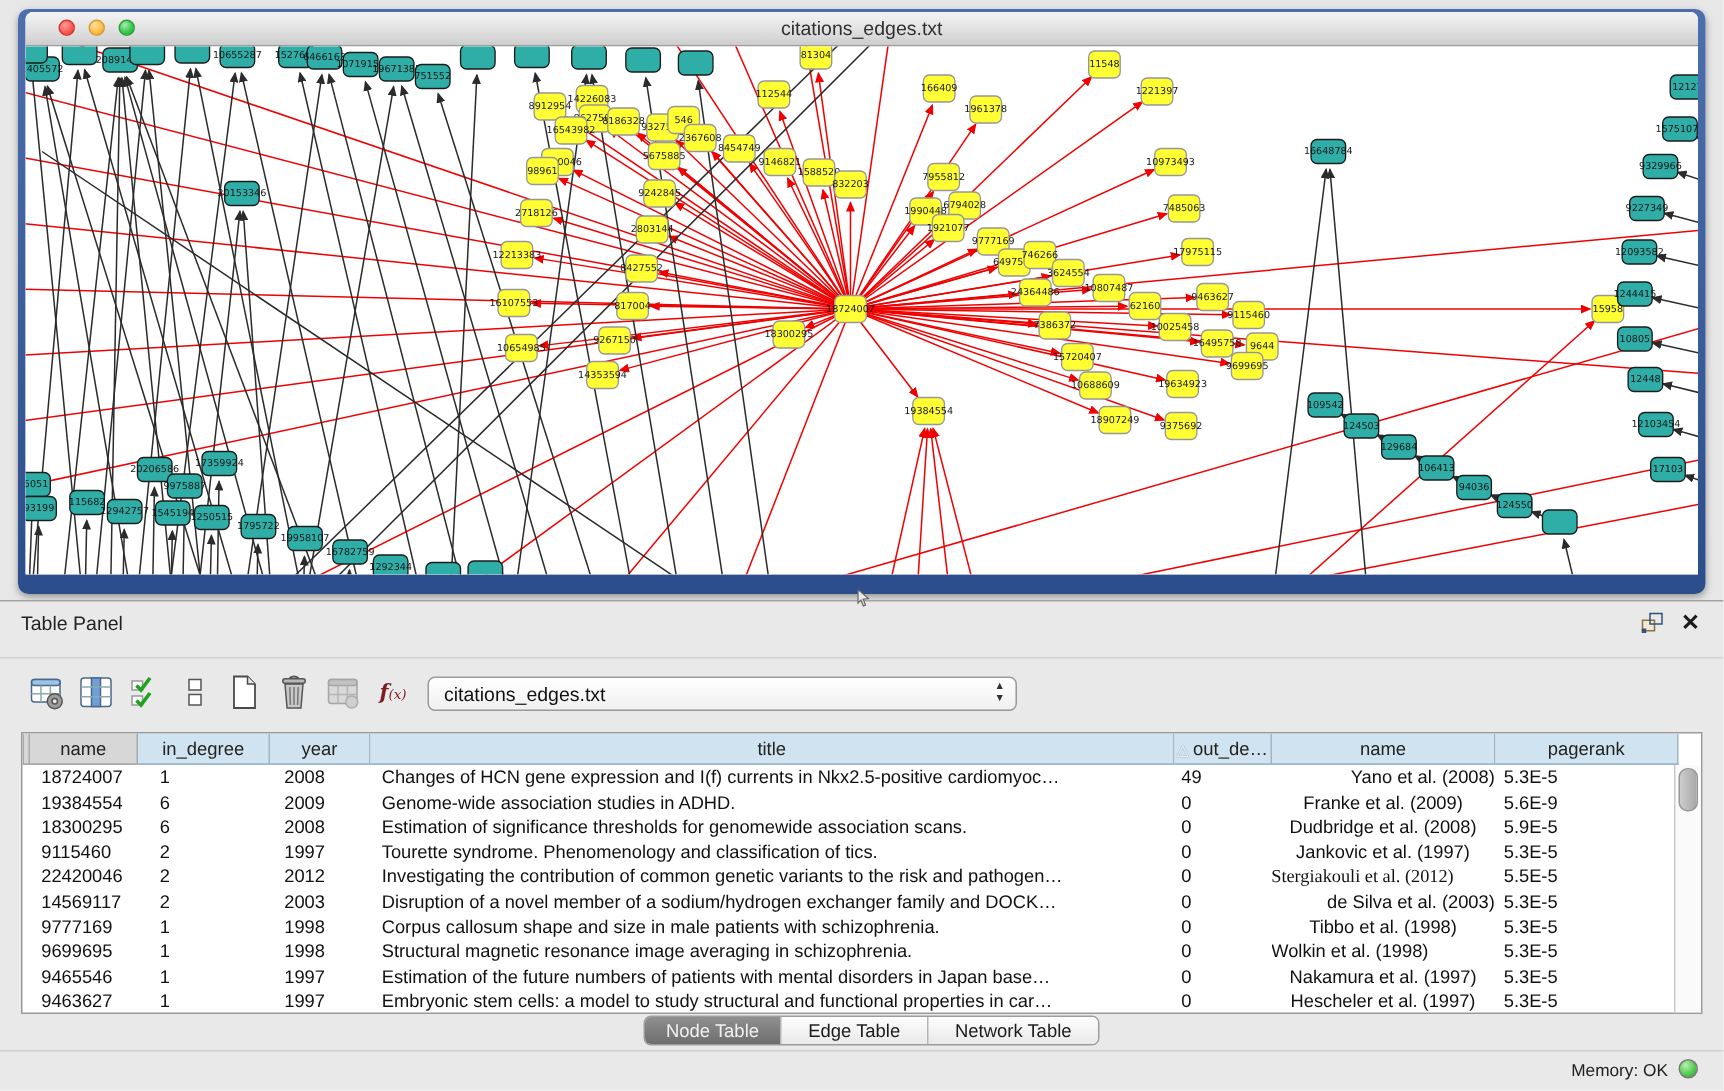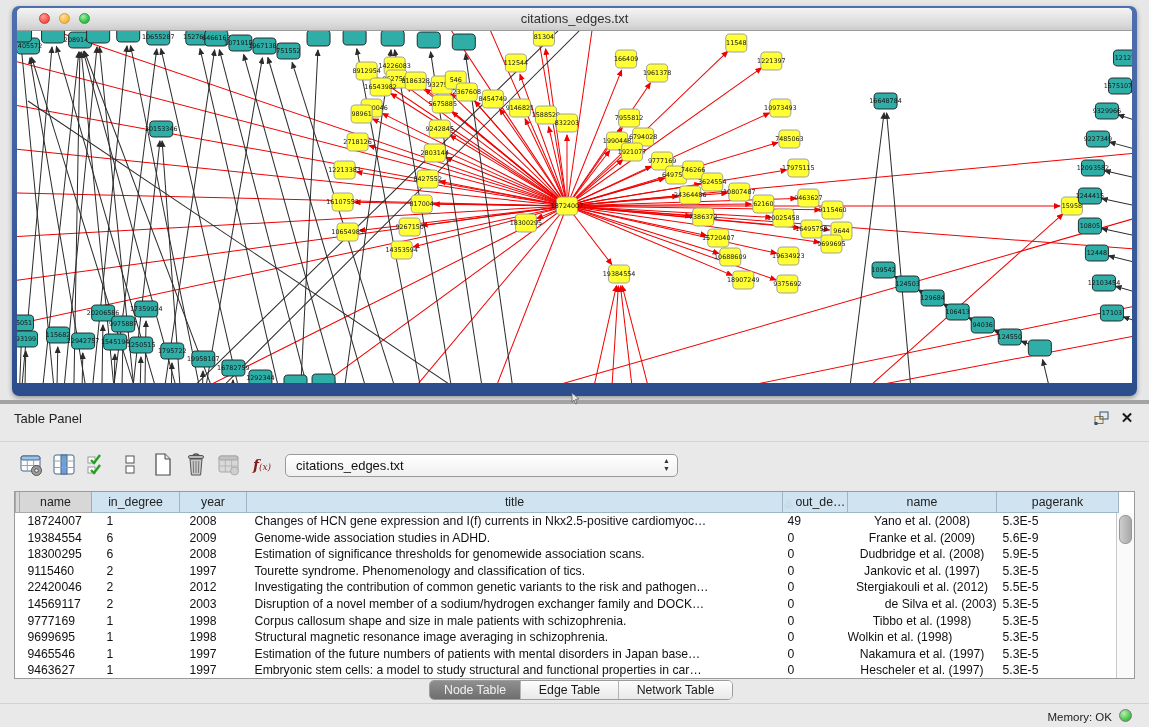--- a/index.html
+++ b/index.html
@@ -15,21 +15,21 @@
   .tl-min{left:42px;background:radial-gradient(circle at 35% 30%,#ffe2a0,#fdbc40 60%,#e09a2f);border:1px solid #d69e34}
   .tl-zoom{left:62px;background:radial-gradient(circle at 35% 30%,#a9eab0,#33c748 60%,#26a835);border:1px solid #2ca13a}
   .title-text{text-align:center;line-height:21px;font-size:13px;color:#303030}
   .graph-canvas{position:absolute;top:23px;left:0;right:0;bottom:0;background:#fff}
   .graph-canvas svg{display:block;width:100%;height:100%}
 
   
   .cursor{position:absolute;left:571px;top:393px;z-index:50}
 
   
-  .table-panel{position:absolute;left:0;top:400px;width:1149px;height:327px;background:#e9e9e9;border-top:4px solid #a3a3a3;box-sizing:border-box}
+  .table-panel{position:absolute;left:0;top:400px;width:1149px;height:327px;background:#e9e9e9;border-top:1px solid #a3a3a3;box-sizing:border-box}
   .tp-title{position:absolute;left:14px;top:7px;font-size:13px;color:#222}
   .tp-close{position:absolute;right:14px;top:5px;font-size:15px;font-weight:bold;color:#1a1a1a;width:16px;text-align:center;cursor:default}
   .tp-float{position:absolute;right:40px;top:7px;width:15px;height:14px}
   .tp-divider{position:absolute;left:0;top:37px;width:100%;border-top:1px solid #d4d4d4}
 
   .toolbar{position:absolute;left:18px;top:44px;height:34px;display:flex;align-items:center;gap:7px}
   .tb-btn{width:26px;height:28px;display:flex;align-items:center;justify-content:center}
   .fx{font-family:"DejaVu Serif",serif;font-style:italic;font-size:14px;color:#7f1d1d;font-weight:bold}
   .fx small{font-size:9px;font-weight:normal}
 
@@ -789,21 +789,21 @@
           </tr>
         </thead>
       <tbody id="table-body">
           <tr>
             <td></td>
             <td style="padding-left: 8px;">18724007</td>
             <td style="padding-left: 15px;">1</td>
             <td style="padding-left: 10px;">2008</td>
             <td style="padding-left: 8px;">Changes of HCN gene expression and I(f) currents in Nkx2.5-positive cardiomyoc…</td>
             <td style="padding-left: 5px;">49</td>
-            <td style="text-align: center;">Yano et al. (2008)</td>
+            <td style="text-align: right;">Yano et al. (2008)</td>
             <td style="padding-left: 6px;">5.3E-5</td>
           </tr>
           <tr>
             <td></td>
             <td style="padding-left: 8px;">19384554</td>
             <td style="padding-left: 15px;">6</td>
             <td style="padding-left: 10px;">2009</td>
             <td style="padding-left: 8px;">Genome-wide association studies in ADHD.</td>
             <td style="padding-left: 5px;">0</td>
             <td style="text-align: center;">Franke et al. (2009)</td>
@@ -829,21 +829,21 @@
             <td style="text-align: center;">Jankovic et al. (1997)</td>
             <td style="padding-left: 6px;">5.3E-5</td>
           </tr>
           <tr>
             <td></td>
             <td style="padding-left: 8px;">22420046</td>
             <td style="padding-left: 15px;">2</td>
             <td style="padding-left: 10px;">2012</td>
             <td style="padding-left: 8px;">Investigating the contribution of common genetic variants to the risk and pathogen…</td>
             <td style="padding-left: 5px;">0</td>
-            <td style="text-align: center;">Stergiakouli et al. (2012)</td>
+            <td style="text-align: left; font-family: Liberation Serif, serif;">Stergiakouli et al. (2012)</td>
             <td style="padding-left: 6px;">5.5E-5</td>
           </tr>
           <tr>
             <td></td>
             <td style="padding-left: 8px;">14569117</td>
             <td style="padding-left: 15px;">2</td>
             <td style="padding-left: 10px;">2003</td>
             <td style="padding-left: 8px;">Disruption of a novel member of a sodium/hydrogen exchanger family and DOCK…</td>
             <td style="padding-left: 5px;">0</td>
             <td style="text-align: right;">de Silva et al. (2003)</td>

